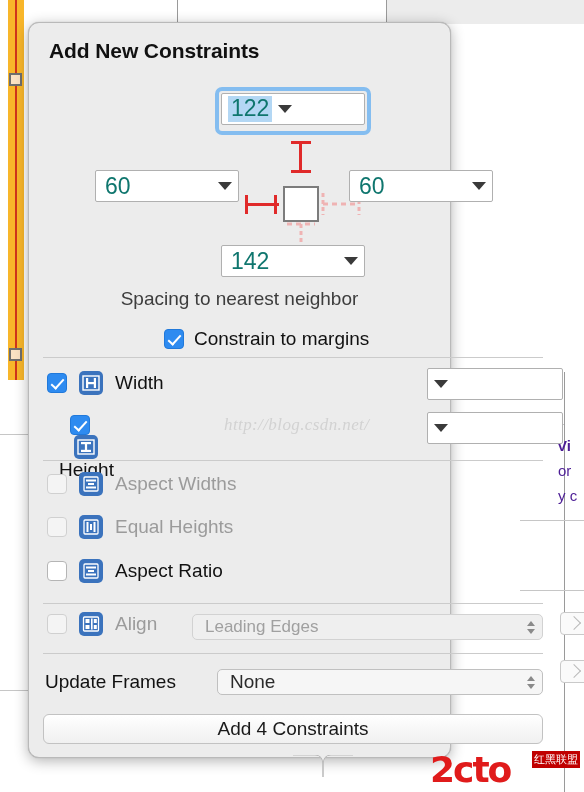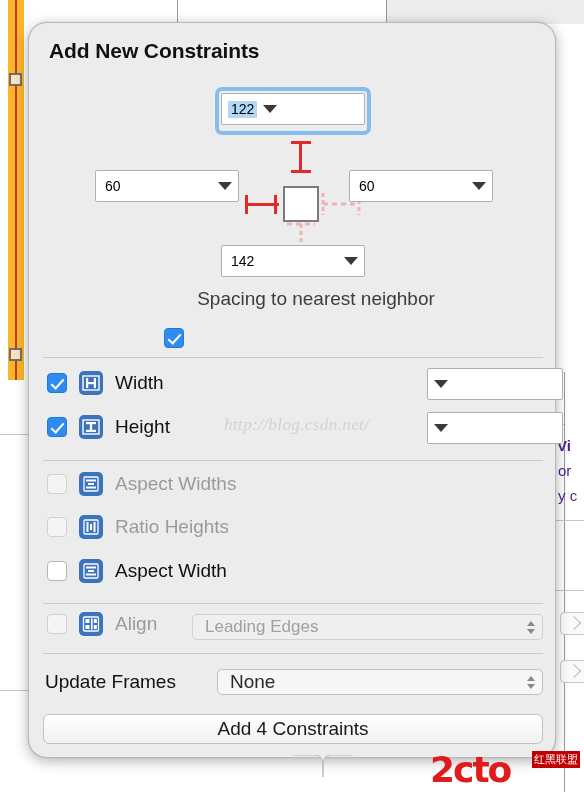--- a/index.html
+++ b/index.html
@@ -34,28 +34,27 @@
     border-radius:4px;background:#fafafa;
   }
   .bg-stepper:after{
     content:"";position:absolute;left:8px;top:5px;
     width:9px;height:9px;border-right:1.5px solid #b9b9b9;border-top:1.5px solid #b9b9b9;
     transform:rotate(45deg);
   }
 
   
   #popover{
-    position:absolute;left:28px;top:22px;width:528px;height:736px;
+    position:absolute;left:28px;top:22px;width:423px;height:736px;
     background:#ececec;
     border:1px solid #b9b9b9;
-    border-radius:19px;
+    border-radius:11px;
     box-shadow:0 3px 14px rgba(0,0,0,.30), 0 0 1px rgba(0,0,0,.25);
     box-sizing:border-box;
     overflow:visible;
-    padding-left:24px;
   }
   
   #tail{
     position:absolute;left:264px;bottom:-22px;width:60px;height:24px;
     overflow:hidden;
   }
   #tail svg{display:block;}
 
   .pop-title{
     position:absolute;left:20px;top:16px;
@@ -63,21 +62,21 @@
   }
 
   
   .combo{
     position:absolute;box-sizing:border-box;
     background:#ffffff;border:1px solid #b0b0b0;
     height:32px;border-radius:2px;
     display:flex;align-items:center;
   }
   .combo .val{
-    font-size:14px;color:#000000;padding-left:9px;flex:1;
+    font-size:23px;color:#0f766e;padding-left:9px;flex:1;
     line-height:1;
   }
   .combo .val.sel{background:#b3d7f4;display:inline-block;flex:0 0 auto;padding:1px 3px 2px 3px;margin-left:6px;}
   .combo .arrow{
     width:26px;display:flex;align-items:center;justify-content:center;
   }
   .tri-down{
     width:0;height:0;border-left:7px solid transparent;border-right:7px solid transparent;
     border-top:8px solid #3a3a3a;
   }
@@ -255,20 +254,21 @@
       <span class="arrow">
           <i class="tri-down"></i>
         </span>
     </div>
   </div>
 
   <div class="center-label" style="top:265px;">Spacing to nearest neighbor</div>
 
   <div class="checkrow" style="left:135px;top:305px;">
     <span class="cb on"></span>
+    <span class="row-label" style="margin-left:10px;">Constrain to margins</span>
   </div>
 
   <div class="sep" style="top:334px;"></div>
 
   <div class="checkrow" style="left:18px;top:348px;">
     <span class="cb on"></span>
     <span class="gicon" style="margin-left:12px;">
       <svg width="24" height="24" viewBox="0 0 24 24">
         <rect x="4" y="5" width="16" height="14" fill="none" stroke="#fff" stroke-width="1.4"></rect>
         <rect x="7" y="7" width="2.2" height="10" fill="#fff"></rect>
@@ -277,21 +277,21 @@
       </svg>
     </span>
     <span class="row-label" style="margin-left:12px;">Width</span>
   </div>
   <div class="combo" style="left:398px;top:345px;width:136px;">
     <span class="arrow">
         <i class="tri-down"></i>
       </span>
   </div>
 
-  <div class="checkrow" style="left:18px;top:392px;">
+  <div class="checkrow" style="left:18px;top:392px;flex-direction:column;">
     <span class="cb on"></span>
     <span class="gicon" style="margin-left:12px;">
       <svg width="24" height="24" viewBox="0 0 24 24">
         <rect x="4" y="5" width="16" height="14" fill="none" stroke="#fff" stroke-width="1.4"></rect>
         <rect x="7" y="7" width="10" height="2.2" fill="#fff"></rect>
         <rect x="7" y="14.8" width="10" height="2.2" fill="#fff"></rect>
         <rect x="10.9" y="9" width="2.2" height="6" fill="#fff"></rect>
       </svg>
     </span>
     <span class="row-label" style="margin-left:12px;">Height</span>
@@ -320,34 +320,34 @@
   <div class="checkrow" style="left:18px;top:492px;">
     <span class="cb dis"></span>
     <span class="gicon" style="margin-left:12px;">
       <svg width="24" height="24" viewBox="0 0 24 24">
         <rect x="5" y="5" width="14" height="14" rx="1" fill="none" stroke="#fff" stroke-width="1.3"></rect>
         <rect x="7.5" y="7" width="2" height="10" fill="#fff"></rect>
         <rect x="11" y="9" width="2" height="6" fill="#fff"></rect>
         <rect x="14.5" y="7" width="2" height="10" fill="#fff"></rect>
       </svg>
     </span>
-    <span class="row-label dim" style="margin-left:12px;">Ratio Heights</span>
+    <span class="row-label dim" style="margin-left:12px;">Equal Heights</span>
   </div>
 
   <div class="checkrow" style="left:18px;top:536px;">
     <span class="cb"></span>
     <span class="gicon" style="margin-left:12px;">
       <svg width="24" height="24" viewBox="0 0 24 24">
         <rect x="5" y="5" width="14" height="14" rx="1" fill="none" stroke="#fff" stroke-width="1.3"></rect>
         <rect x="7" y="7.5" width="10" height="2" fill="#fff"></rect>
         <rect x="9" y="11" width="6" height="2" fill="#fff"></rect>
         <rect x="7" y="14.5" width="10" height="2" fill="#fff"></rect>
       </svg>
     </span>
-    <span class="row-label" style="margin-left:12px;">Aspect Width</span>
+    <span class="row-label" style="margin-left:12px;">Aspect Ratio</span>
   </div>
 
   <div class="sep" style="top:580px;"></div>
 
   <div class="checkrow" style="left:18px;top:589px;">
     <span class="cb dis"></span>
     <span class="gicon" style="margin-left:12px;">
       <svg width="24" height="24" viewBox="0 0 24 24">
         <rect x="4.5" y="5" width="15" height="14" rx="1" fill="none" stroke="#fff" stroke-width="1.3"></rect>
         <rect x="6.5" y="7" width="4" height="4" fill="#fff"></rect>

